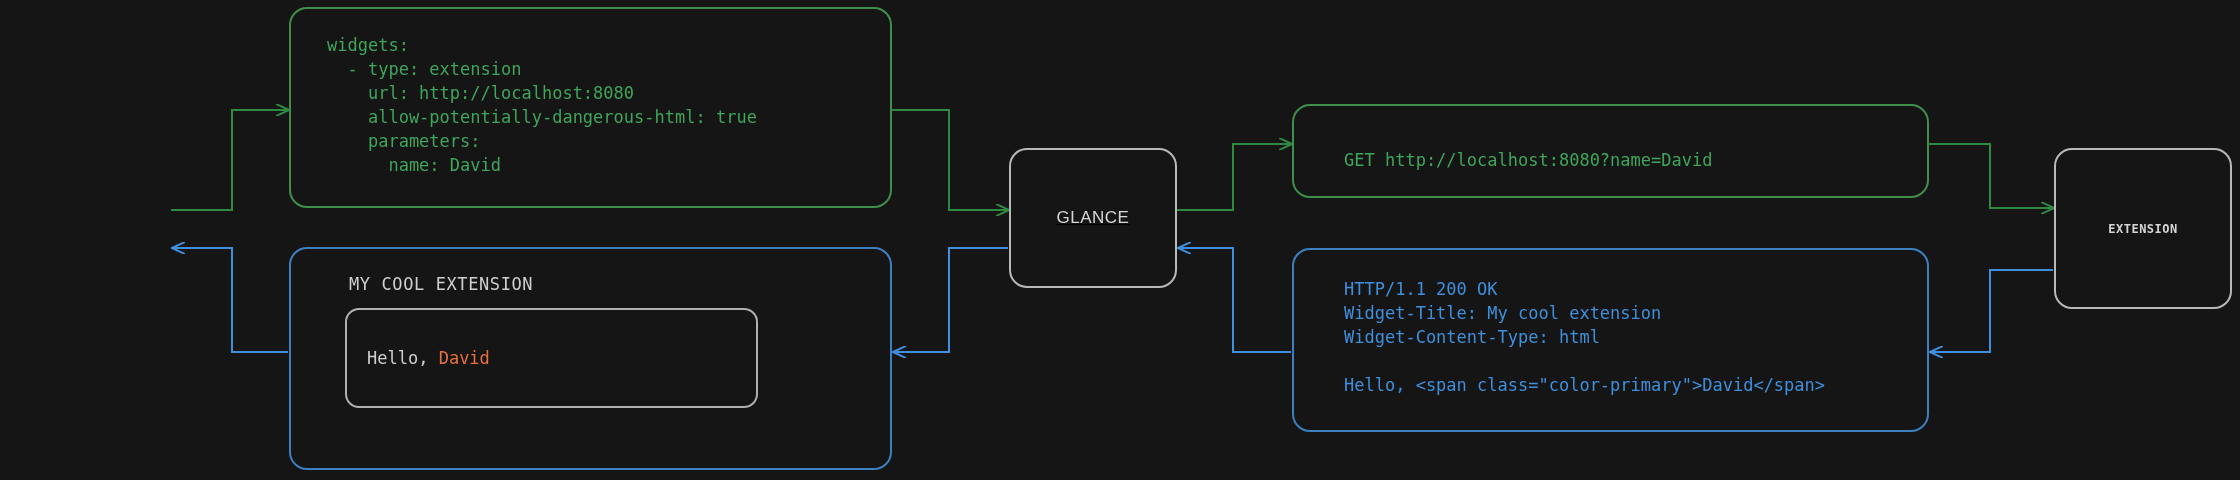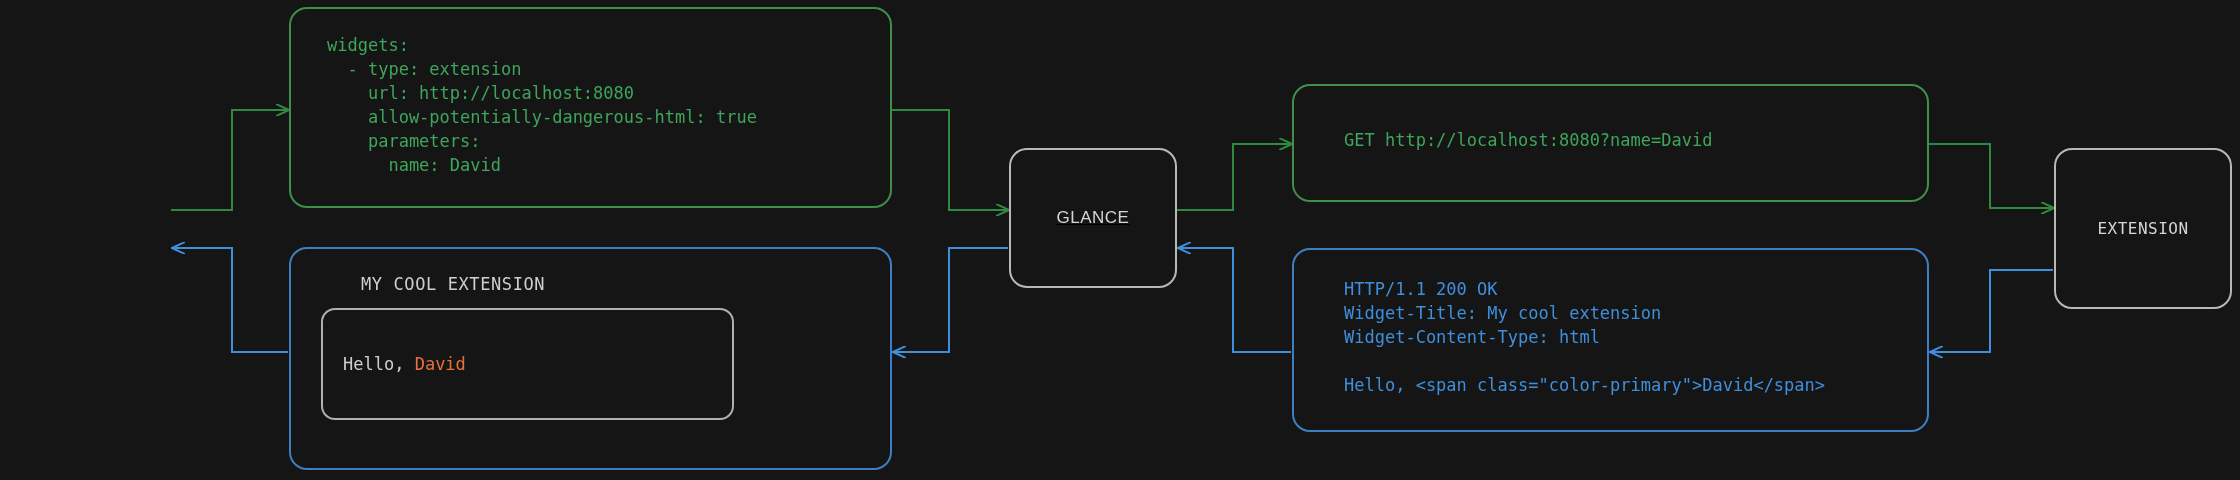--- a/index.html
+++ b/index.html
@@ -38,21 +38,22 @@
   .node-plain .node-label {
     color: #d6d6d6;
     letter-spacing: 0.5px;
   }
   .label-sans {
     font-family: "Liberation Sans", sans-serif;
     font-size: 17px;
   }
   .label-mono {
     font-family: "DejaVu Sans Mono", monospace;
-    font-size: 16px;
+    font-size: 12px;
+    font-weight: bold;
   }
   .code-box {
     border-radius: 18px;
     border: 2px solid;
     padding: 16px;
   }
   .code-green {
     border-color: #3f8f4a;
   }
   .code-blue {
@@ -128,34 +129,34 @@
     <pre class="code-text txt-green" style="position:absolute; left:36px; top:24px;">widgets:
   - type: extension
     url: http://localhost:8080
     allow-potentially-dangerous-html: true
     parameters:
       name: David</pre>
   </div>
 
   <div class="node code-box code-blue" id="box-widget" style="left:289px; top:247px; width:603px; height:223px;">
 
-    <div id="widget-title" style="position:absolute; left:70px; top:25px;">MY COOL EXTENSION</div>
+    <div id="widget-title" style="position:absolute; left:58px; top:25px;">MY COOL EXTENSION</div>
 
-    <div id="widget-body" style="position:absolute; left:30px; top:59px; width:413px; height:112px;">
+    <div id="widget-body" style="position:absolute; left:54px; top:59px; width:413px; height:100px;">
       <div style="padding-left:20px;">
         <span class="line txt-gray">Hello, </span><span class="line txt-orange">David</span>
       </div>
     </div>
   </div>
 
   <div class="node node-plain" id="node-glance" style="left:1009px; top:148px; width:168px; height:140px;text-decoration:underline;">
     <span class="node-label label-sans">GLANCE</span>
   </div>
 
-  <div class="node code-box code-green" id="box-request" style="left:1292px; top:84px; width:637px; height:118px;">
+  <div class="node code-box code-green" id="box-request" style="left:1292px; top:104px; width:637px; height:94px;">
     <pre class="code-text txt-green" style="position:absolute; left:50px; top:42px;">GET http://localhost:8080?name=David</pre>
   </div>
 
   <div class="node code-box code-blue" id="box-response" style="left:1292px; top:248px; width:637px; height:184px;">
     <pre class="code-text txt-blue" style="position:absolute; left:50px; top:27px;">HTTP/1.1 200 OK
 Widget-Title: My cool extension
 Widget-Content-Type: html
 
 Hello, &lt;span class="color-primary"&gt;David&lt;/span&gt;</pre>
   </div>

